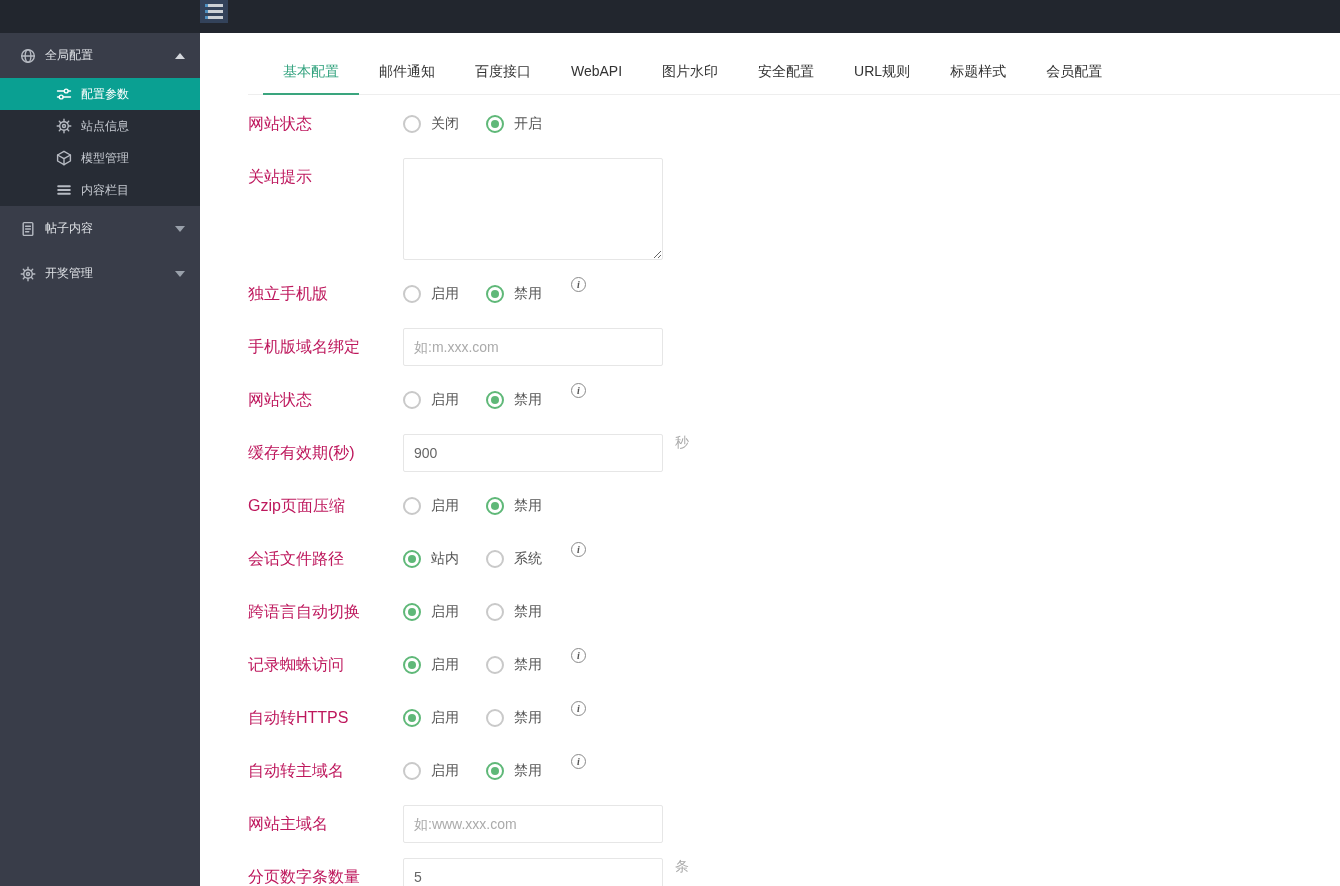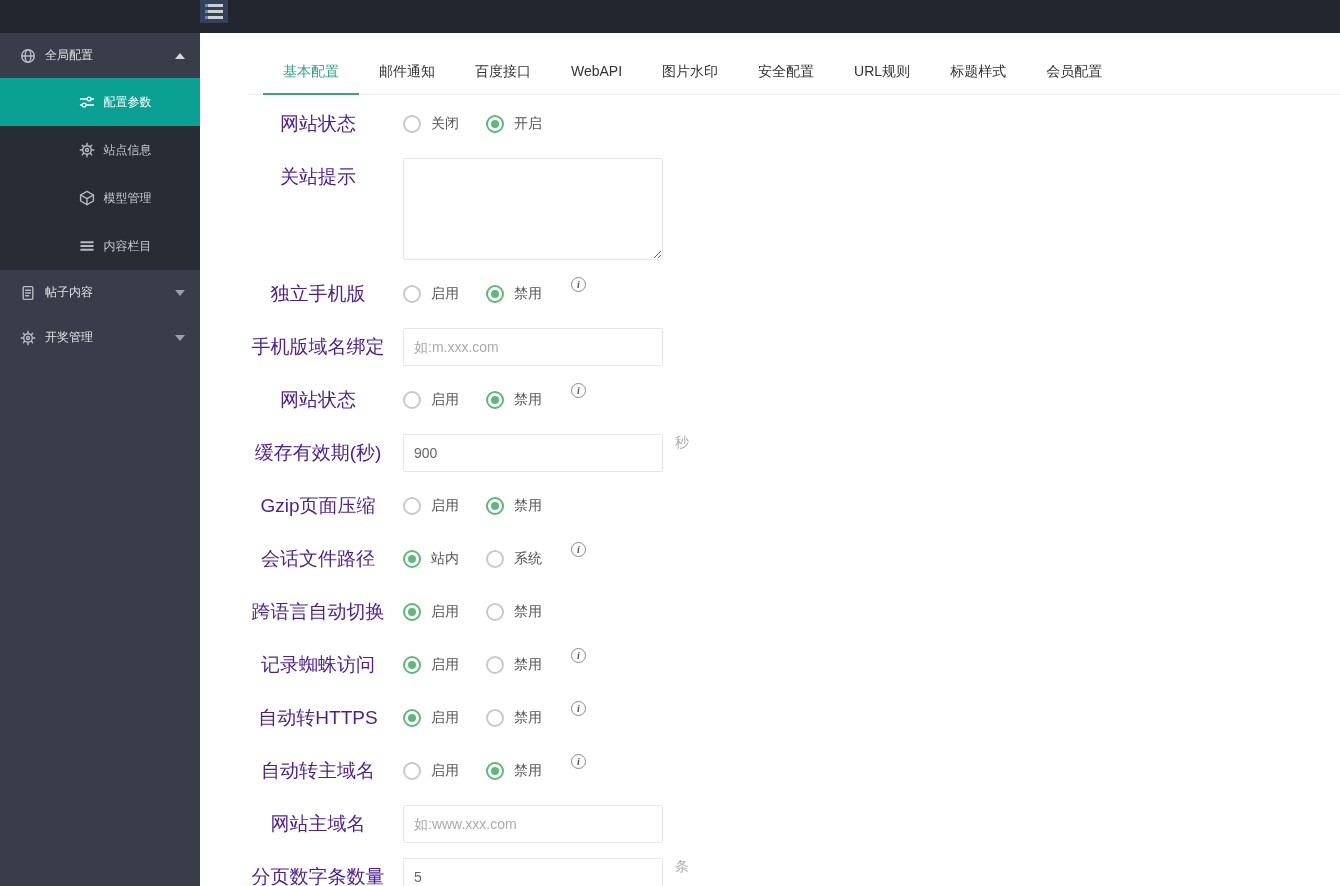--- a/index.html
+++ b/index.html
@@ -20,33 +20,33 @@
   .nav-item .icon { width:16px; height:16px; margin-right:9px; display:inline-flex; flex:none; }
   .icon svg { width:16px; height:16px; }
   .icon svg * { stroke:#B6BAC2; fill:none; stroke-width:1.4; stroke-linecap:round; stroke-linejoin:round; }
   .icon svg.thick * { stroke-width:2; }
   .nav-item.active .icon svg * { stroke:#FFFFFF; }
   .caret { position:absolute; right:15px; width:0; height:0;
     border-left:5px solid transparent; border-right:5px solid transparent; }
   .caret-up { border-bottom:6px solid #D4D7DC; }
   .caret-down { border-top:6px solid #99A0AA; }
   .nav-sub { background:#272C35; }
-  .nav-sub .nav-item { height:48px; padding-left:30px; color:#C6CAD1;justify-content:center; }
+  .nav-sub .nav-item { height:32px; padding-left:56px; color:#C6CAD1; }
   .nav-sub .nav-item.active { background:#0AA092; color:#FFFFFF; }
 
   
   .main { position:absolute; left:200px; top:33px; width:1140px; height:853px; background:#fff;margin-left:48px; }
   .tabs { margin-top:17px; padding-left:15px; height:45px; border-bottom:1px solid #EEEEEE; display:flex; }
   .tab { padding:0 20px; line-height:43px; height:45px; font-size:14px; color:#333; cursor:pointer; }
   .tab.active { color:#2FA17C; border-bottom:2px solid #3AA57E; }
 
   .form { padding-top:10px; }
   .form-row { display:flex; align-items:center; min-height:38px; margin-bottom:15px; }
   .form-row.row-textarea { align-items:flex-start; }
-  .form-label { width:155px; padding-right:15px; text-align:center; font-size:19px; color:#4c1d95;
+  .form-label { width:155px; padding-right:15px; text-align:left; font-size:16px; color:#be185d;
     line-height:38px; flex:none; white-space:nowrap; }
   .control { display:flex; align-items:flex-start; }
   .radio-opt { display:flex; align-items:center; margin-right:27px; cursor:pointer; }
   .radio-circle { width:18px; height:18px; border:2px solid #C9C9C9; border-radius:50%;
     background:#fff; margin-right:10px; position:relative; flex:none; }
   .radio-opt.checked .radio-circle { border-color:#5FB878; }
   .radio-opt.checked .radio-circle::after { content:""; position:absolute; left:3px; top:3px;
     width:8px; height:8px; border-radius:50%; background:#5FB878; }
   .radio-text { font-size:14px; color:#555; }
   .info-badge { width:15px; height:15px; border:1px solid #8A8A8A; border-radius:50%; color:#555;

